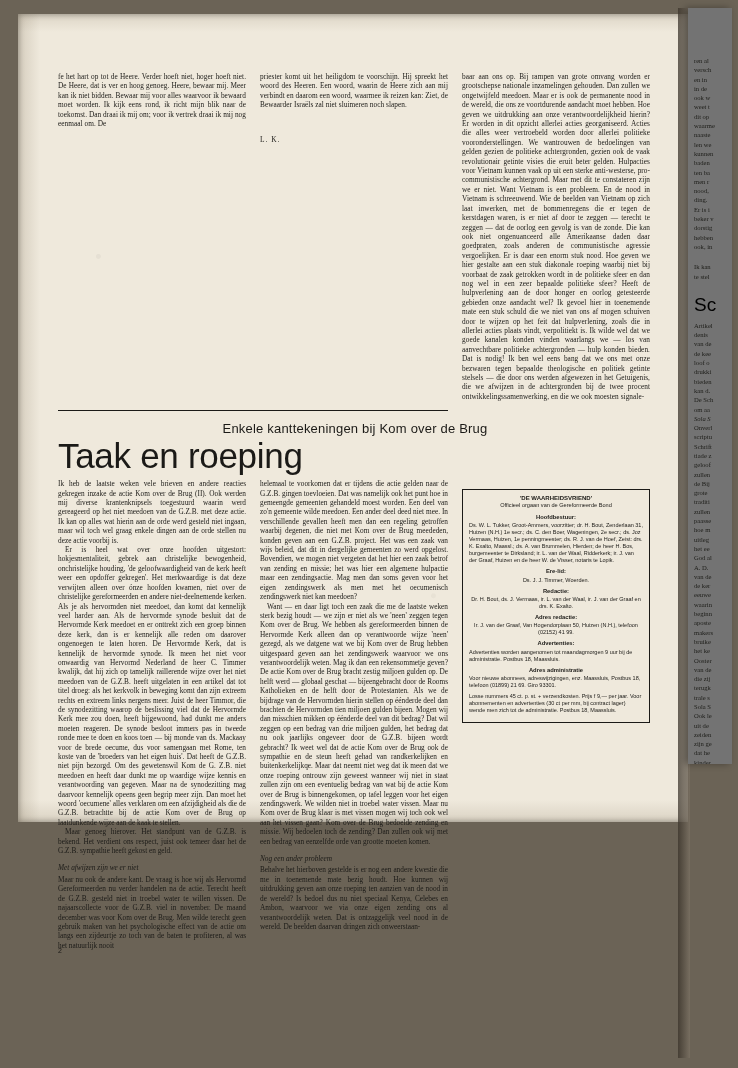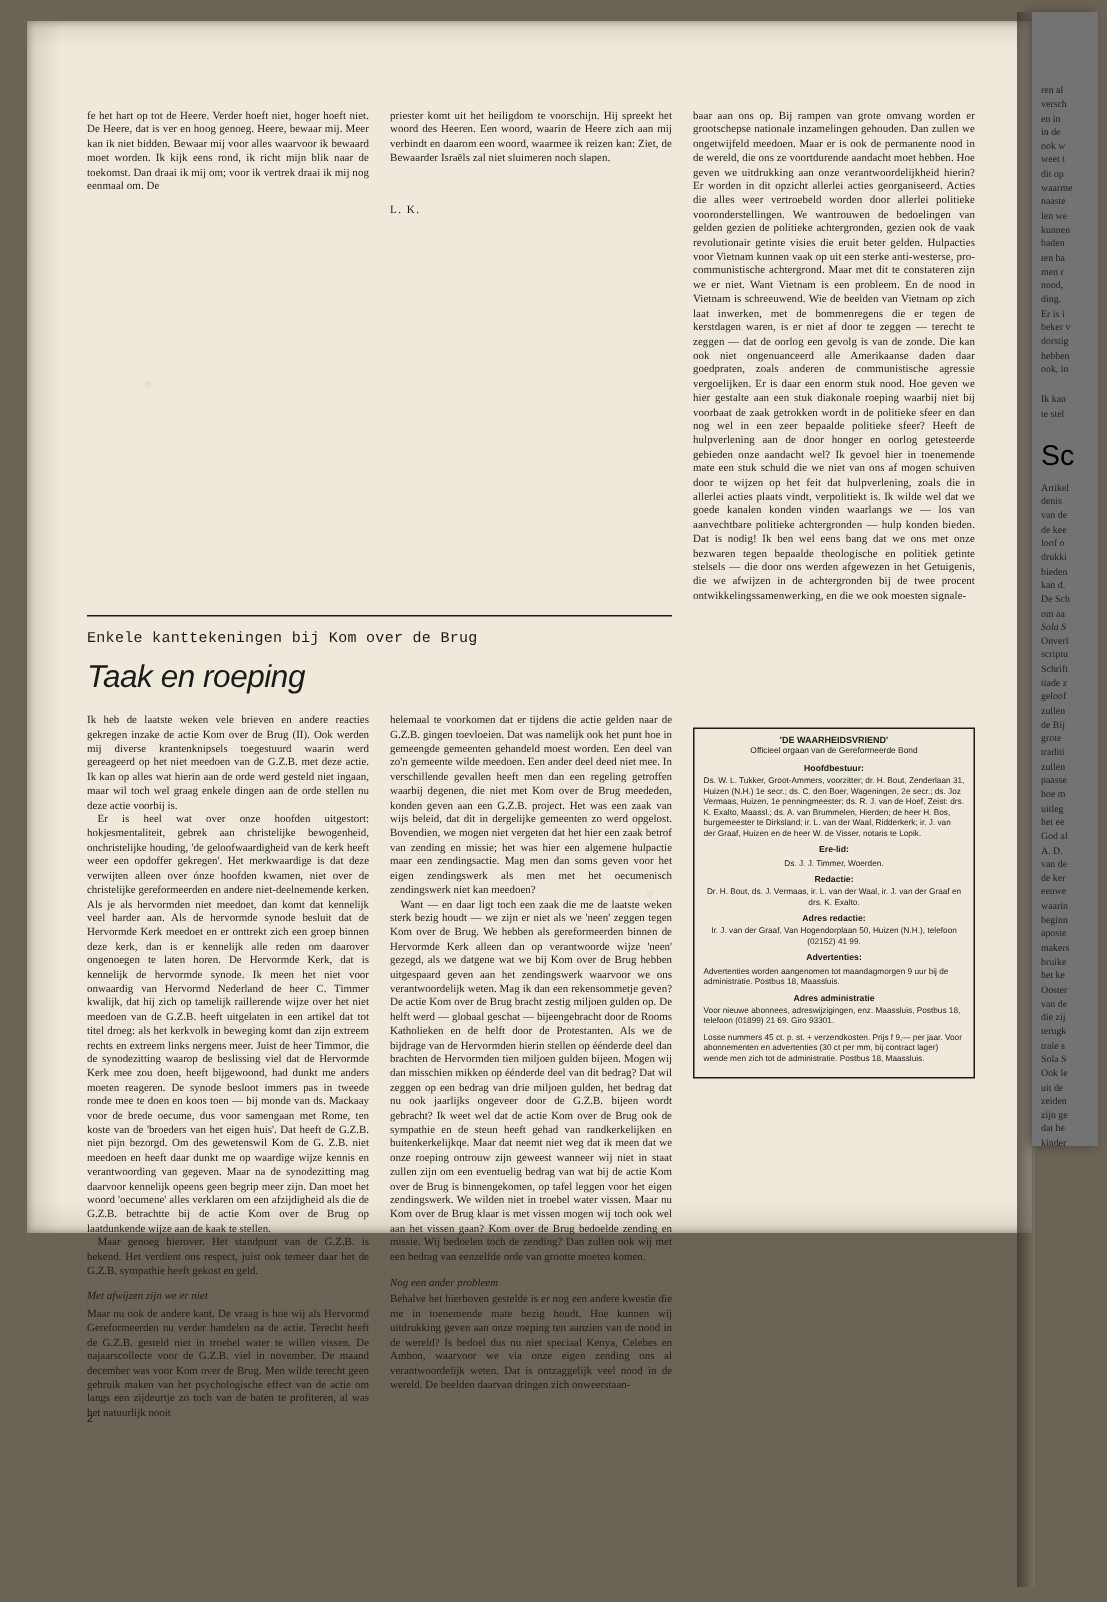--- a/index.html
+++ b/index.html
@@ -42,25 +42,25 @@
   .topstrip{ display:flex; gap:14px; }
   .topstrip .col{ width:188px; }
   .topstrip p{
     margin:0 0 0 0; font-size:7.4px; line-height:9.6px; text-align:justify;
     letter-spacing:.05px;
   }
   .sig{ text-align:left; font-size:7.4px; margin-top:25px; letter-spacing:1px;}
   .rule{
     border-top:1.4px solid #1b1a17; margin:9px 0 10px 0; width:390px;
   }
-  .kicker{ font-family:Liberation Mono, monospace; font-size:10px; letter-spacing:.2px; margin:0 0 6px 0;}
+  .kicker{ font-family:Liberation Sans, sans-serif; font-size:13px; letter-spacing:.2px; margin:0 0 6px 0;text-align:center;}
   .headline{
     font-family:"Liberation Sans", sans-serif;
-    font-weight:400; font-size:21px; line-height:27px;
-    margin:0 0 10px 0; letter-spacing:-.3px;font-style:italic;
+    font-weight:400; font-size:35px; line-height:27px;
+    margin:0 0 10px 0; letter-spacing:-.3px;
   }
   
   .cols{ display:flex; gap:14px; }
   .col{ width:188px; position:relative; }
   .col p{ margin:0; font-size:7.3px; line-height:9.4px; text-align:justify; }
   .col p + p{ margin-top:0; }
   .subhead{
     font-style:italic; font-size:7.8px; margin:8px 0 2px 0 !important;
     text-align:left;
   }

